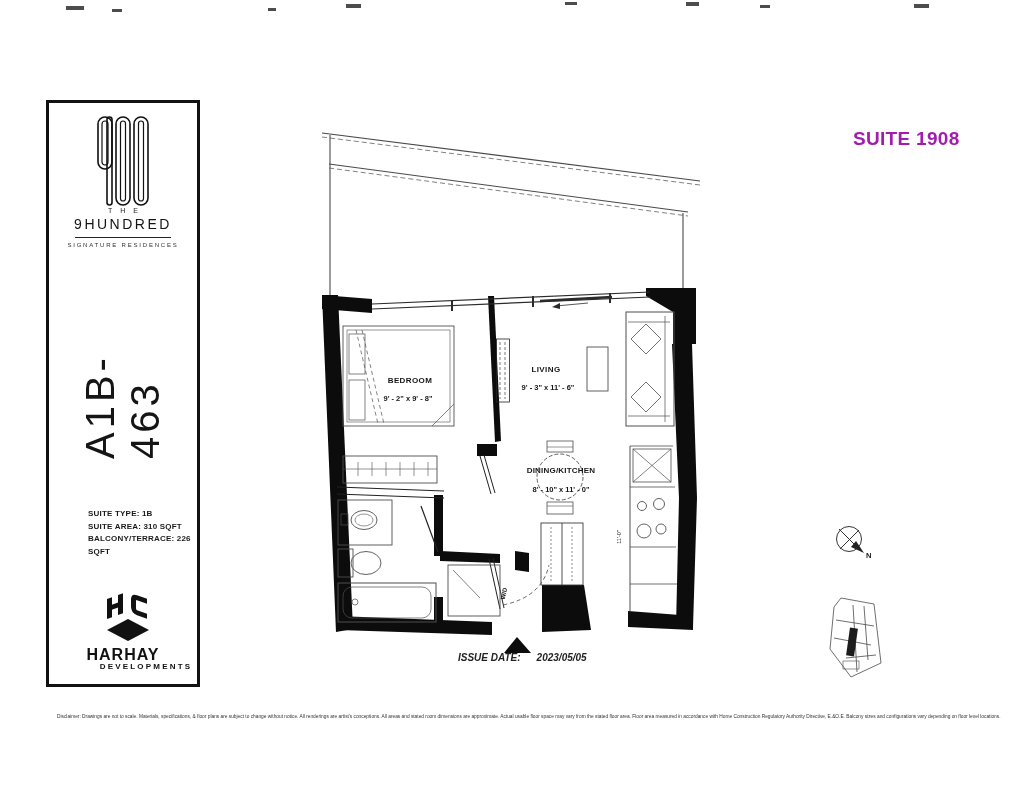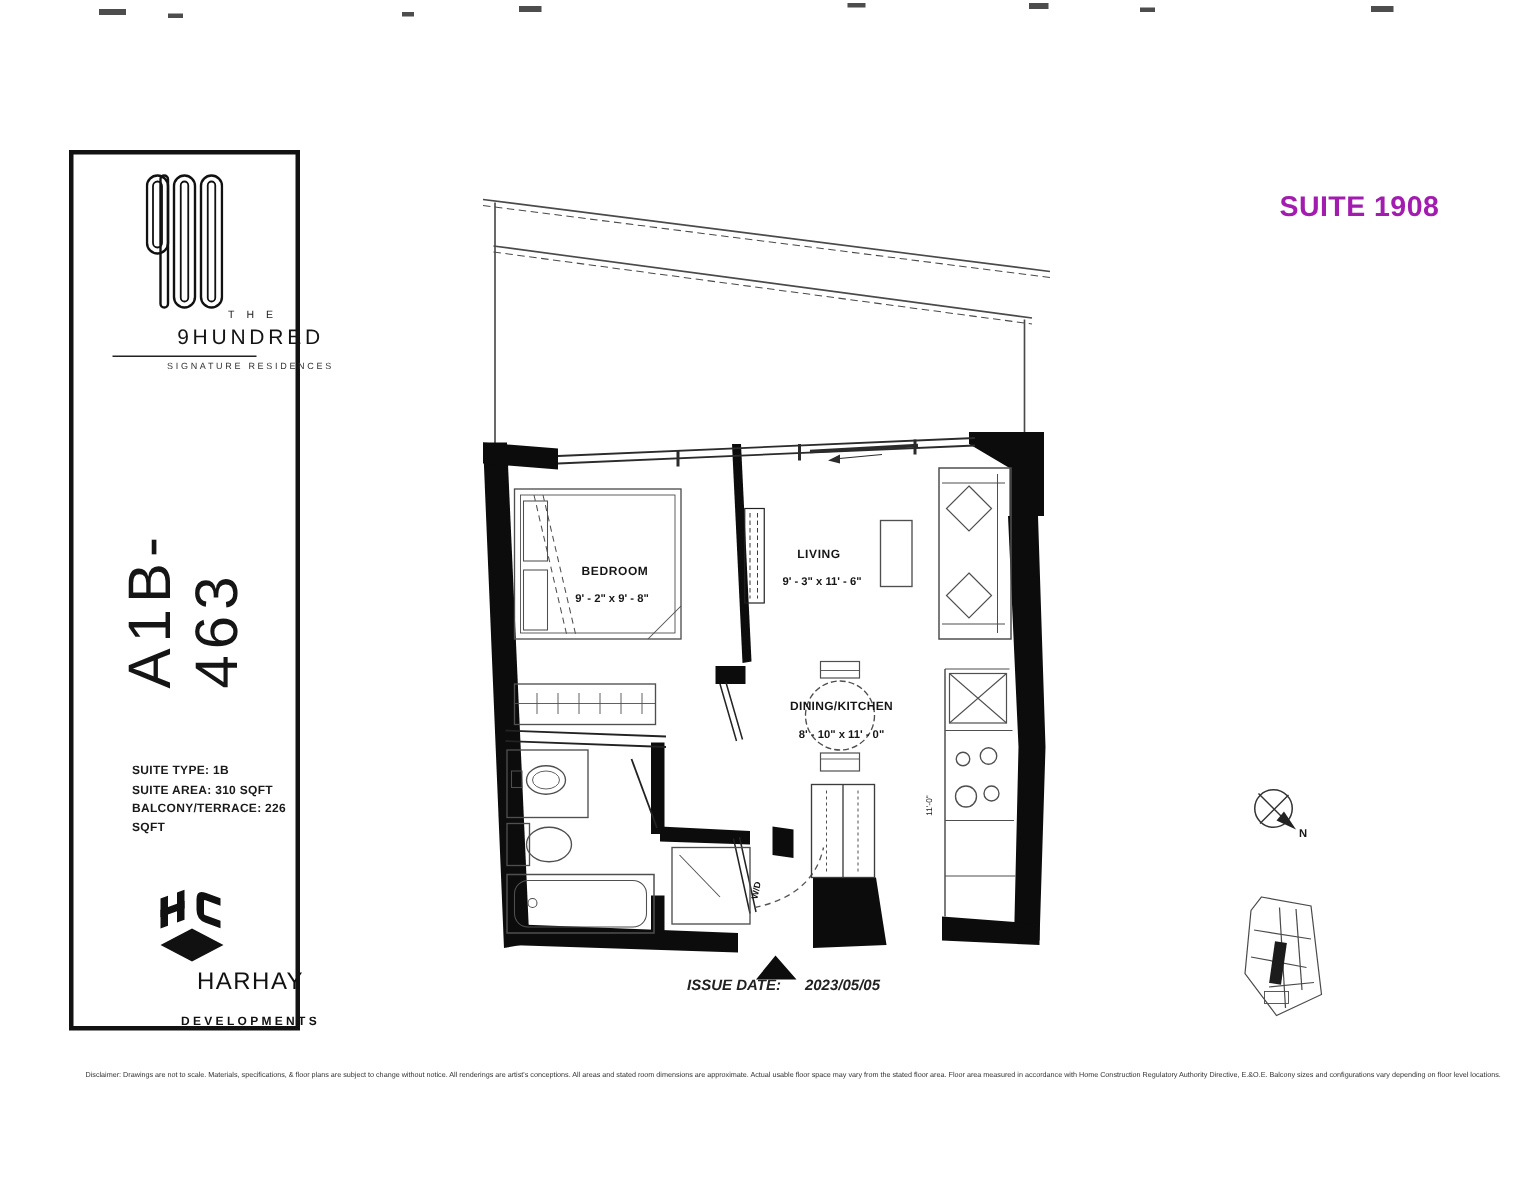--- a/index.html
+++ b/index.html
@@ -2,35 +2,35 @@
 <html><head>
 <meta charset="utf-8">
 <style>
   html,body{margin:0;padding:0;background:#ffffff;}
   body{width:1024px;height:791px;position:relative;overflow:hidden;
        font-family:"Liberation Sans", sans-serif;color:#161616;}
   .abs{position:absolute;}
   
   .sidebar{position:absolute;left:46px;top:100px;width:148px;height:581px;
            border:3px solid #121212;background:#fff;}
-  .sidebar .c{position:absolute;left:0;width:100%;text-align:center;margin-left:44px;}
+  .sidebar .c{position:absolute;left:0;width:100%;text-align:center;}
   .logo900{position:absolute;left:48px;top:13px;width:52px;height:90px;}
   .brand-the{top:104px;font-size:7px;letter-spacing:8px;padding-left:8px;box-sizing:border-box;color:#222;}
   .brand-name{top:113px;font-size:14px;letter-spacing:2.5px;font-weight:500;color:#141414;}
   .brand-rule{position:absolute;left:26px;top:134px;width:96px;border-top:1.5px solid #222;}
   .brand-tagline{top:139px;font-size:6px;letter-spacing:1.8px;color:#333;}
   .plan-code{position:absolute;left:0;top:188px;width:148px;height:168px;
              display:flex;align-items:center;justify-content:center;
              writing-mode:vertical-rl;transform:rotate(180deg);
              font-size:40px;letter-spacing:4px;font-weight:400;color:#151515;}
   .specs{position:absolute;left:15px;top:405px;font-size:8px;font-weight:700;
          line-height:12.5px;letter-spacing:0.2px;color:#1a1a1a;text-align:left;margin-left:24px;}
   .hc-logo{position:absolute;left:53px;top:482px;width:52px;height:58px;}
-  .harhay{top:543px;font-size:16px;font-weight:400;letter-spacing:1px;color:#111;}
-  .developments{top:573px;font-size:8px;font-weight:700;letter-spacing:2.2px;color:#111;}
+  .harhay{top:543px;font-size:16px;font-weight:700;letter-spacing:1px;color:#111;}
+  .developments{top:559px;font-size:8px;font-weight:700;letter-spacing:2.2px;color:#111;padding-left:23px;}
   
   .suite-title{position:absolute;left:853px;top:128px;font-size:19px;font-weight:800;
                letter-spacing:0.3px;color:#a21caf;}
   .issue-date{position:absolute;left:458px;top:652px;font-size:10px;font-weight:700;color:#222;font-style:italic;}
   .issue-date .val{margin-left:16px;font-weight:600;}
   .disclaimer{position:absolute;left:57px;top:714px;width:1580px;transform:scale(0.6);
               transform-origin:0 0;font-size:8px;color:#333;white-space:nowrap;}
   
   .plan-svg{position:absolute;left:0;top:0;width:1024px;height:791px;}
   .plan-svg text{font-family:"Liberation Sans", sans-serif;fill:#161616;}

